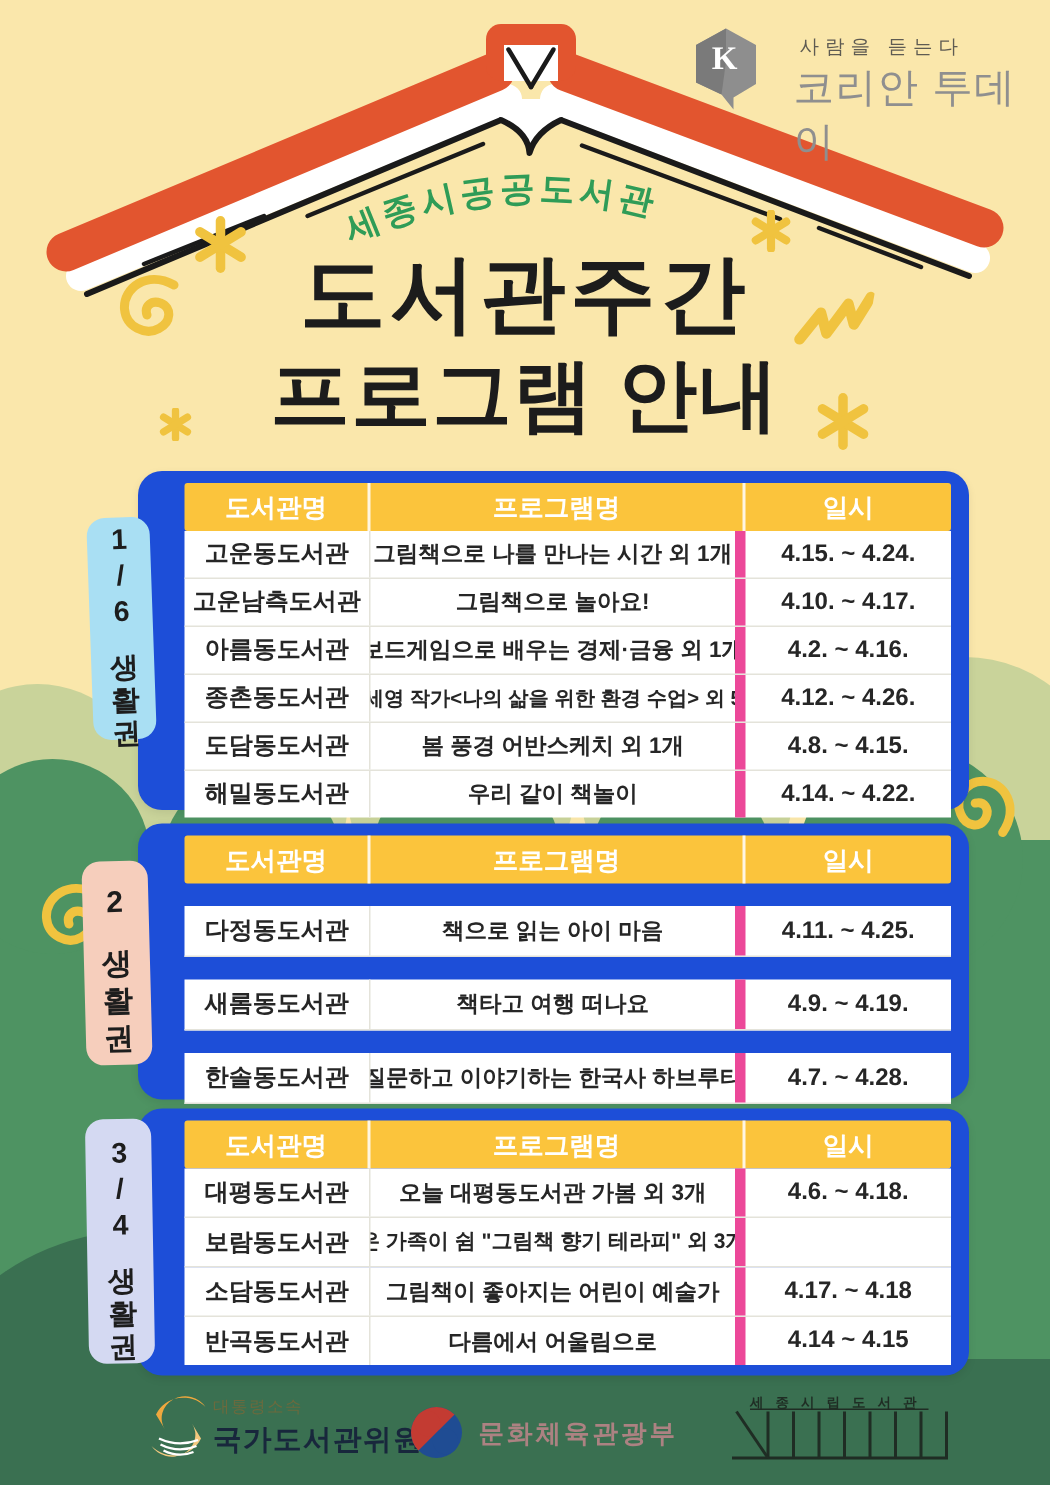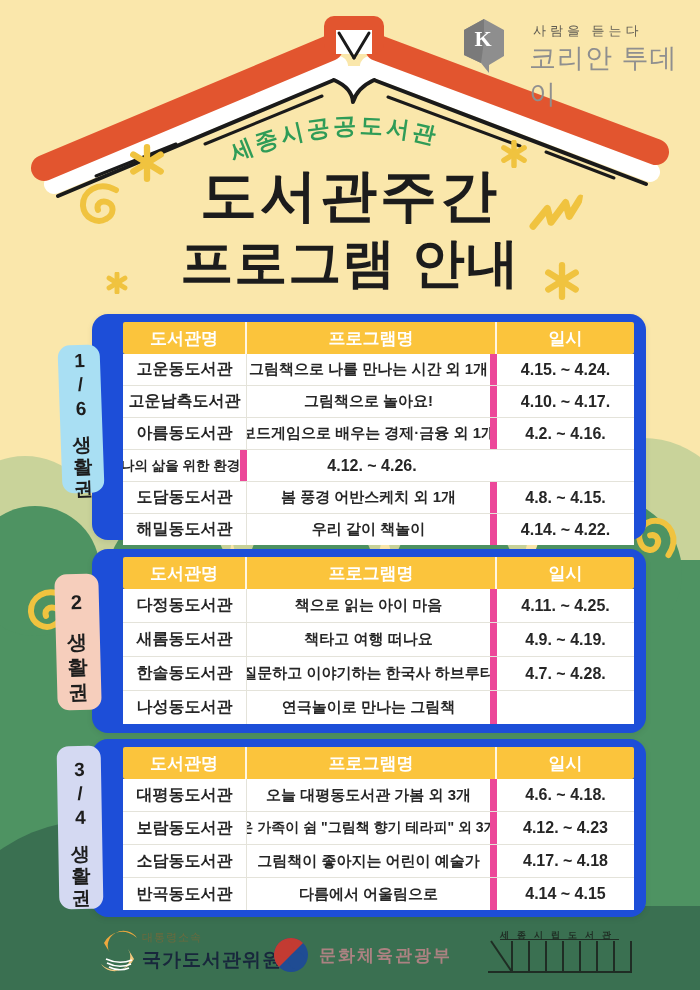--- a/index.html
+++ b/index.html
@@ -49,21 +49,21 @@
   .card.c2{top:549px;height:184px;}
   .card.c3{top:739px;height:178px;}
   .tbl{position:absolute;left:31px;top:8px;width:511px;}
   .thead{display:grid;grid-template-columns:124px 250px 137px;height:32px;background:#FBC43C;
          color:#fff;font-weight:bold;font-size:17px;border-radius:2px;}
   .thead .hc{display:flex;align-items:center;justify-content:center;border-right:2px solid rgba(255,255,255,.85);}
   .thead .hc:last-child{border-right:none;}
   .trow{display:grid;grid-template-columns:124px 250px 137px;background:#fff;
         border-bottom:1px solid #E4E3DA;font-weight:bold;color:#262626;}
   .t1 .trow{height:31px;}
-  .t2 .trow{height:33px;}
+  .t2 .trow{height:33px;margin-top:15px;}
   .t3 .trow{height:32px;}
   .trow:last-child{border-bottom:none;}
   .cell{display:flex;align-items:center;justify-content:center;white-space:nowrap;overflow:hidden;}
   .cell.lib{font-size:16px;border-right:1px solid #E4E3DA;}
   .cell.prog{font-size:15px;border-right:7px solid #ec4899;padding:0 3px;}
   .cell.date{font-size:16px;}
 
   
   .zone{position:absolute;display:flex;align-items:center;justify-content:center;
         writing-mode:vertical-rl;text-orientation:upright;
@@ -199,20 +199,21 @@
         <div class="cell lib">고운남측도서관</div>
         <div class="cell prog">그림책으로 놀아요!</div>
         <div class="cell date">4.10. ~ 4.17.</div>
       </div>
       <div class="trow">
         <div class="cell lib">아름동도서관</div>
         <div class="cell prog">보드게임으로 배우는 경제·금융 외 1개</div>
         <div class="cell date">4.2. ~ 4.16.</div>
       </div>
       <div class="trow">
+        <div class="cell lib">종촌동도서관</div>
         <div class="cell prog" style="font-size:13.5px">홍세영 작가&lt;나의 삶을 위한 환경 수업&gt; 외 5개</div>
         <div class="cell date">4.12. ~ 4.26.</div>
       </div>
       <div class="trow">
         <div class="cell lib">도담동도서관</div>
         <div class="cell prog">봄 풍경 어반스케치 외 1개</div>
         <div class="cell date">4.8. ~ 4.15.</div>
       </div>
       <div class="trow">
         <div class="cell lib">해밀동도서관</div>
@@ -259,21 +260,20 @@
         <div class="hc">일시</div>
       </div>
       <div class="trow">
         <div class="cell lib">대평동도서관</div>
         <div class="cell prog">오늘 대평동도서관 가봄 외 3개</div>
         <div class="cell date">4.6. ~ 4.18.</div>
       </div>
       <div class="trow">
         <div class="cell lib">보람동도서관</div>
         <div class="cell prog" style="font-size:14px">온 가족이 쉼 "그림책 향기 테라피" 외 3개</div>
-        <div class="cell date">4.12. ~ 4.23</div>
       </div>
       <div class="trow">
         <div class="cell lib">소담동도서관</div>
         <div class="cell prog">그림책이 좋아지는 어린이 예술가</div>
         <div class="cell date">4.17. ~ 4.18</div>
       </div>
       <div class="trow">
         <div class="cell lib">반곡동도서관</div>
         <div class="cell prog">다름에서 어울림으로</div>
         <div class="cell date">4.14 ~ 4.15</div>

